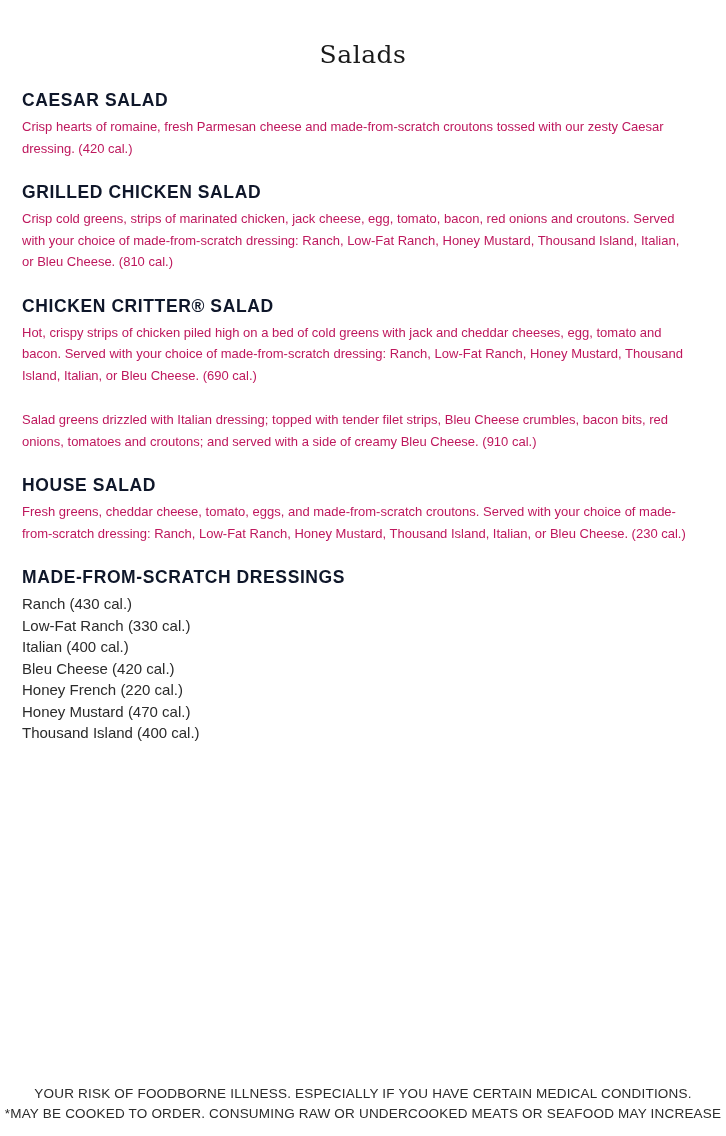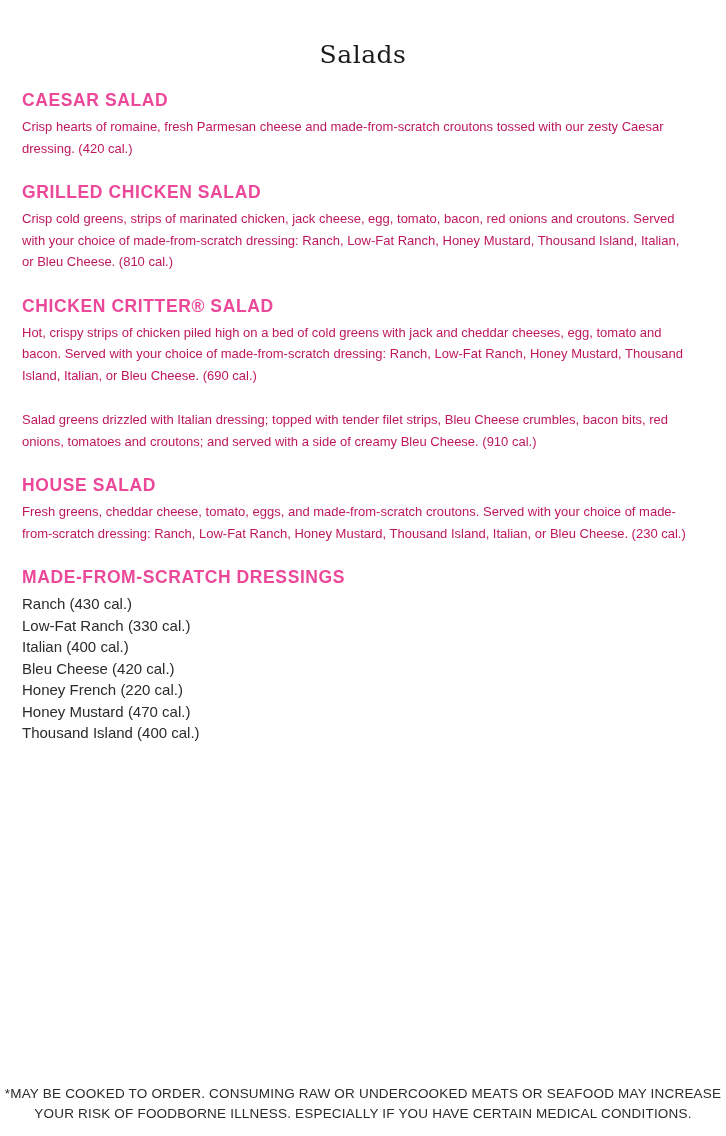--- a/index.html
+++ b/index.html
@@ -25,21 +25,21 @@
   }
   .content {
     padding: 0 24px 0 22px;
   }
   .section { margin-top: 23px; }
   .section:first-of-type { margin-top: 21px; }
   .section-heading {
     font-size: 17.5px;
     font-weight: bold;
     letter-spacing: 0.6px;
-    color: #ec4899;
+    color: #0f172a;
     margin-bottom: 5px;
   }
   .section-desc {
     font-size: 13px;
     line-height: 21.5px;
     color: #be185d;
     max-width: 668px;
   }
   .dressings-list {
     list-style: none;
@@ -102,17 +102,17 @@
         <li>Bleu Cheese (420 cal.)</li>
         <li>Honey French (220 cal.)</li>
         <li>Honey Mustard (470 cal.)</li>
         <li>Thousand Island (400 cal.)</li>
       </ul>
     </div>
 
   </div>
 
   <div class="footer">
+    <div>YOUR RISK OF FOODBORNE ILLNESS. ESPECIALLY IF YOU HAVE CERTAIN MEDICAL CONDITIONS.</div>
     <div>*MAY BE COOKED TO ORDER. CONSUMING RAW OR UNDERCOOKED MEATS OR SEAFOOD MAY INCREASE</div>
-    <div>YOUR RISK OF FOODBORNE ILLNESS. ESPECIALLY IF YOU HAVE CERTAIN MEDICAL CONDITIONS.</div>
   </div>
 
 </div>
 
 </body></html>

